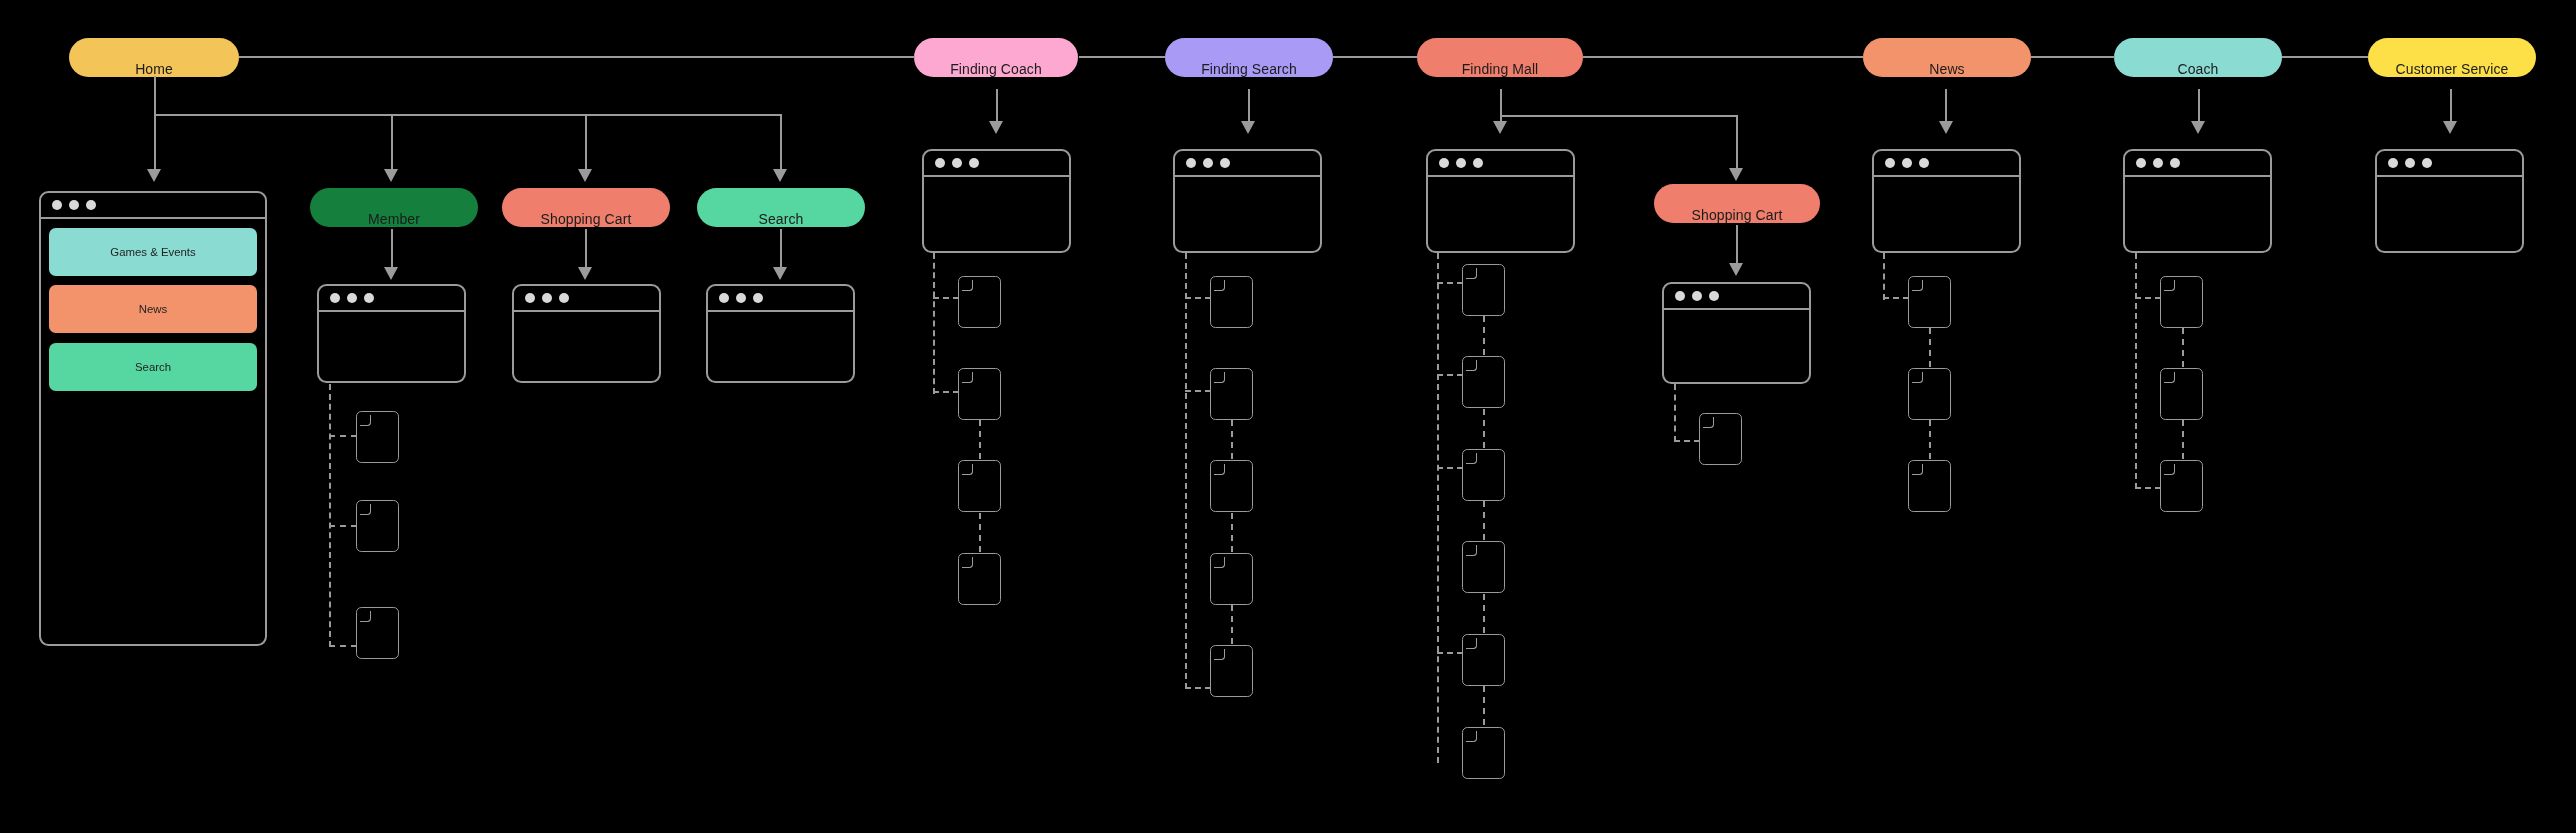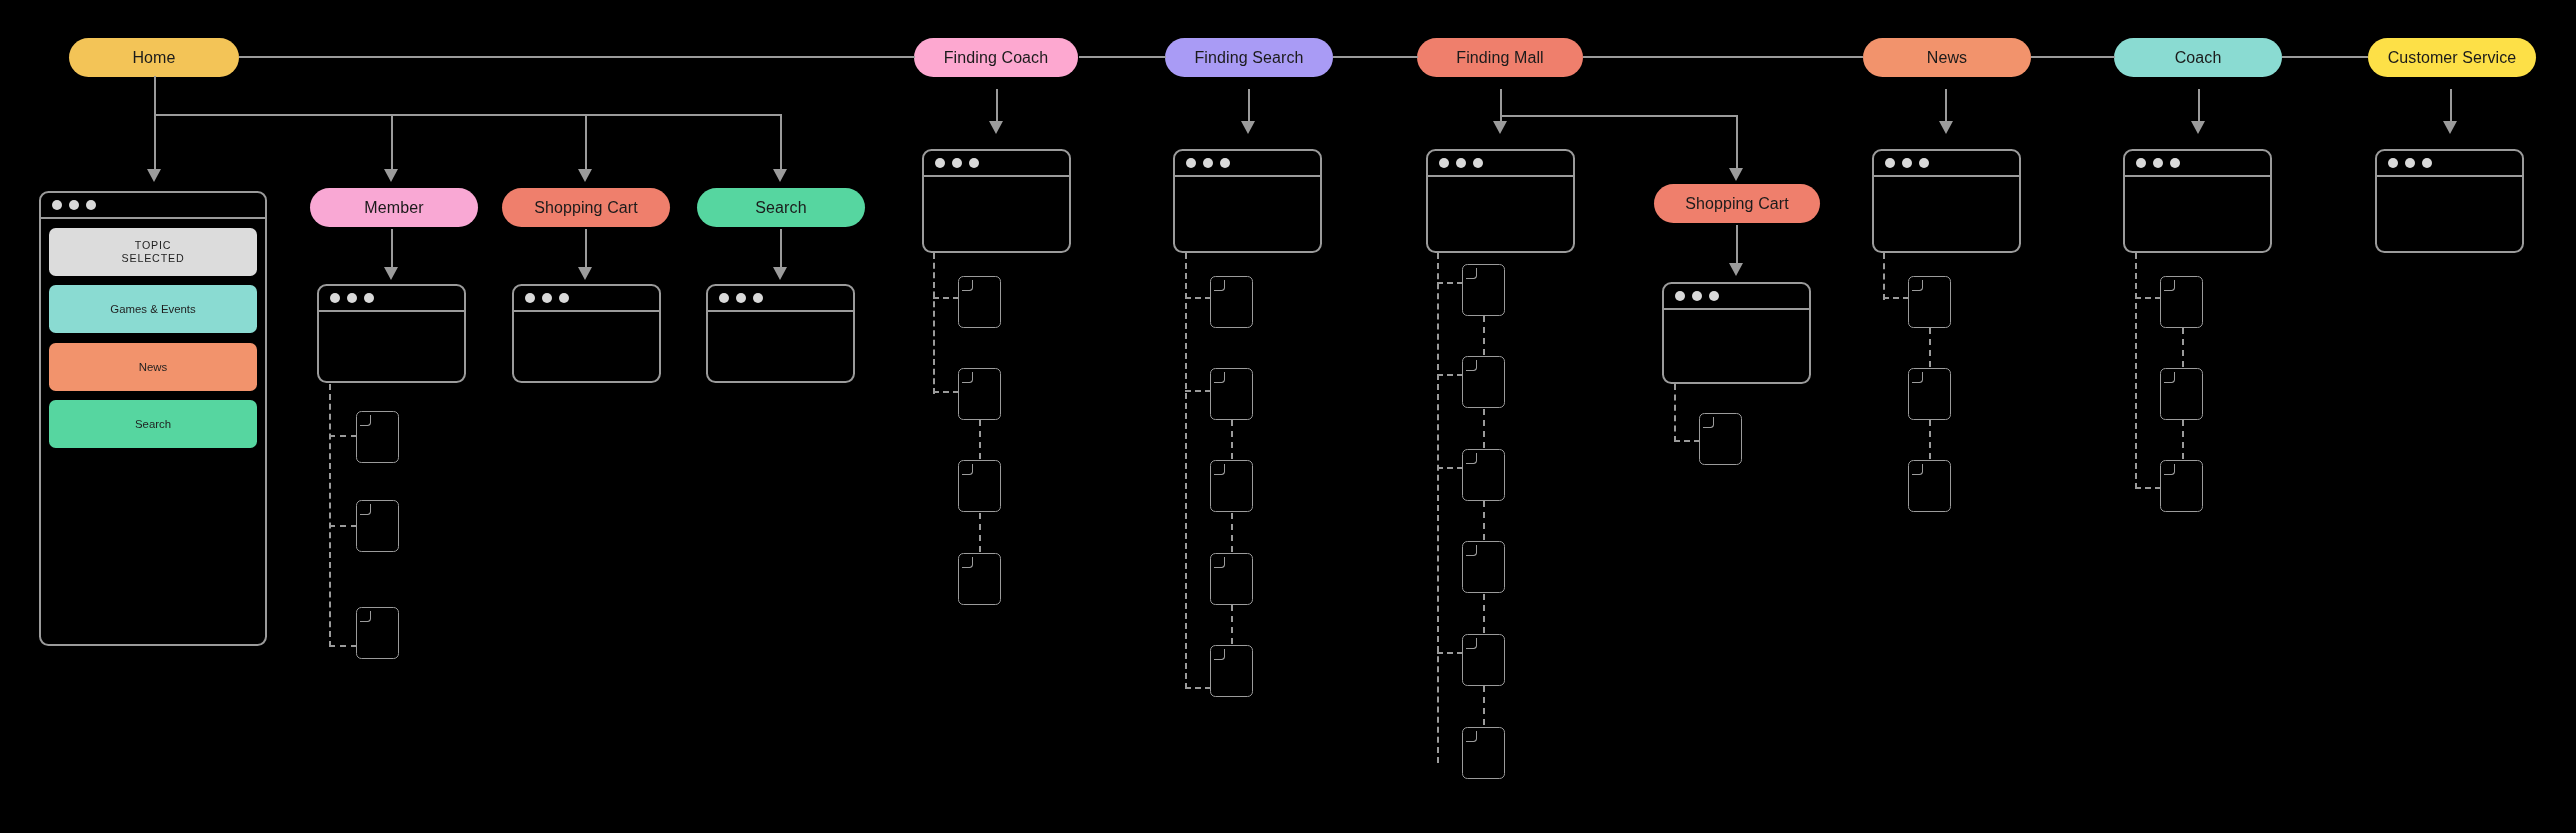--- a/index.html
+++ b/index.html
@@ -28,23 +28,23 @@
   .dash-h {
     position: absolute; height: 0;
     border-top: 2.7px dashed #9b9b9b;
   }
 
   
   .pill {
     position: absolute;
     height: 39px;
     border-radius: 19.5px;
-    display: flex; align-items: center; justify-content: center;
+    display: flex; align-items: flex-end; justify-content: center;
     color: #1b1b1b;
-    font-size: 16px;
+    font-size: 14px;
     letter-spacing: 0.1px;
     white-space: nowrap;
     cursor: pointer;
   }
 
   
   .win {
     position: absolute;
     border: 2px solid #9b9b9b;
     border-radius: 9.4px;
@@ -141,21 +141,21 @@
 
   <div class="ln v" style="left:391px; top:114px; height:60px;"></div>
   <div class="arrowhead" style="left:384px; top:169px;"></div>
 
   <div class="ln v" style="left:585px; top:114px; height:60px;"></div>
   <div class="arrowhead" style="left:578px; top:169px;"></div>
 
   <div class="ln v" style="left:780px; top:114px; height:60px;"></div>
   <div class="arrowhead" style="left:773px; top:169px;"></div>
 
-  <div class="pill" style="left:310px; top:188px; width:168px; background:#f9a8d4;">
+  <div class="pill" style="left:310px; top:188px; width:168px; background:#15803d;">
     <span>Member</span>
   </div>
   <div class="pill" style="left:502px; top:188px; width:168px; background:#EF7F6C;">
     <span>Shopping Cart</span>
   </div>
   <div class="pill" style="left:697px; top:188px; width:168px; background:#56D6A0;">
     <span>Search</span>
   </div>
 
   <div class="ln v" style="left:391px; top:229px; height:42px;"></div>
@@ -168,24 +168,20 @@
   <div class="arrowhead" style="left:773px; top:267px;"></div>
 
   <div class="win" style="left:39px; top:191px; width:228px; height:455px;">
     <div class="win-bar">
       <span class="dot"></span>
       <span class="dot"></span>
       <span class="dot"></span>
     </div>
     <div class="win-body">
       <div class="menu">
-        <div class="menu-item topic" style="background:#DCDCDC;">
-          <span style="white-space:pre-line;">TOPIC
-SELECTED</span>
-        </div>
         <div class="menu-item" style="background:#8ADBD2;">
           <span>Games &amp; Events</span>
         </div>
         <div class="menu-item" style="background:#F2936C;">
           <span>News</span>
         </div>
         <div class="menu-item" style="background:#56D6A0;">
           <span>Search</span>
         </div>
       </div>

